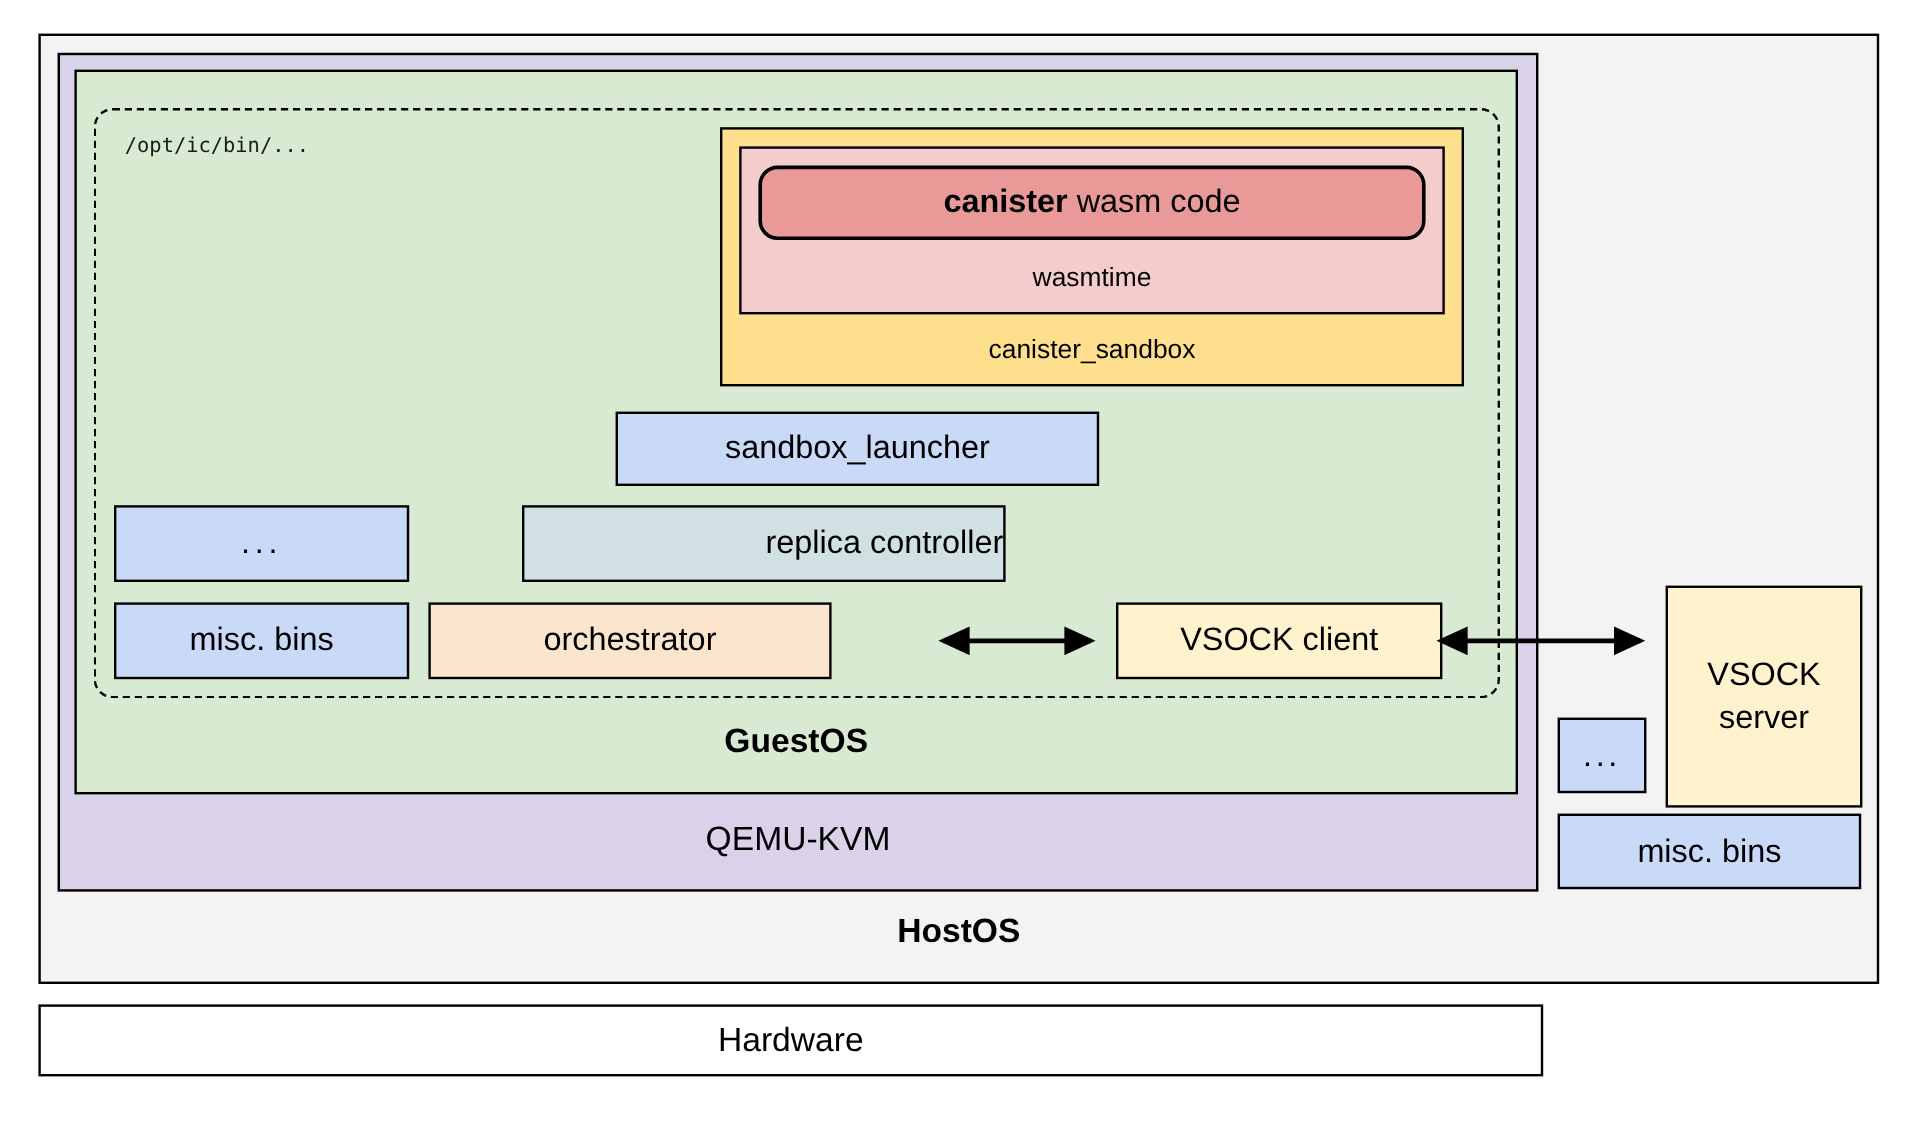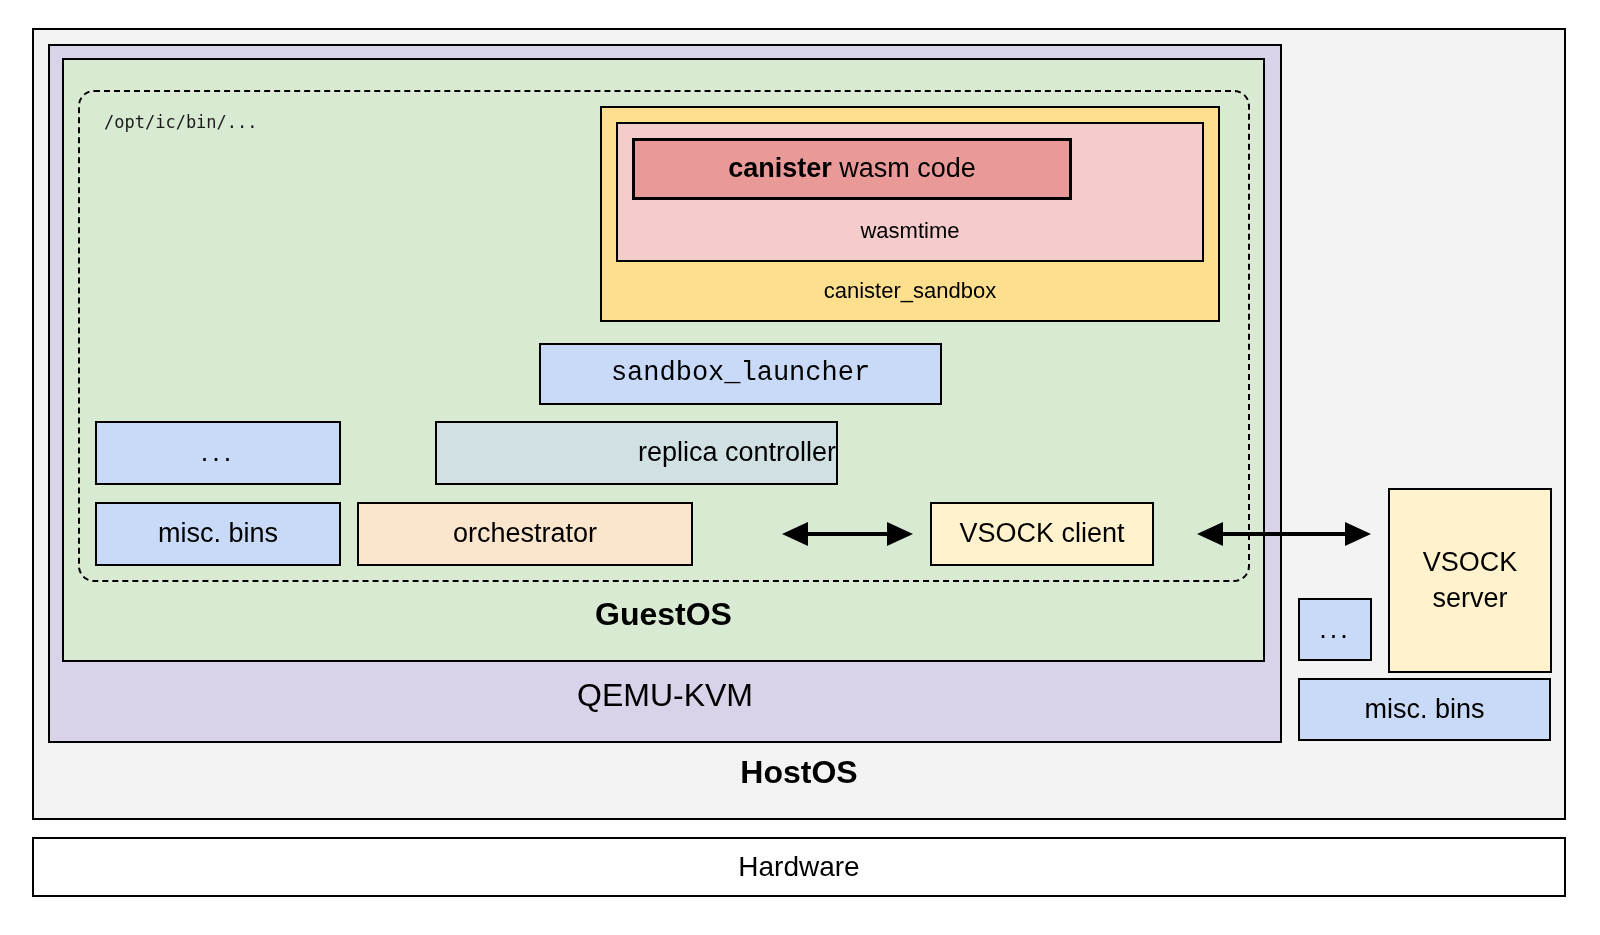--- a/index.html
+++ b/index.html
@@ -18,56 +18,56 @@
     border: 2px solid var(--border, #000);
     display: flex;
     align-items: center;
     justify-content: center;
     font-size: 27px;
     line-height: 1.3;
     text-align: center;
   }
   
   .host-os    { left: 32px;  top: 28px;  width: 1534px; height: 792px; background: var(--host-bg); }
-  .hardware   { left: 32px;  top: 837px; width: 1534px; height: 60px;  background: var(--hardware-bg); font-size: 28px; }
+  .hardware   { left: 32px;  top: 837px; width: 1254px; height: 60px;  background: var(--hardware-bg); font-size: 28px; }
   .qemu-kvm   { left: 48px;  top: 44px;  width: 1234px; height: 699px; background: var(--qemu-bg); }
   .guest-os   { left: 62px;  top: 58px;  width: 1203px; height: 604px; background: var(--guest-bg); }
   .bin-dir {
     left: 78px; top: 90px; width: 1172px; height: 492px;
     border: 2px dashed var(--border, #000);
     border-radius: 16px;
     background: transparent;
   }
   .layer-label {
     position: absolute;
     left: 0; right: 0;
     bottom: 24px;
     text-align: center;
-    font-size: 32px;
+    font-size: 28px;
   }
   .bold { font-weight: bold; }
   .path-label {
     position: absolute;
     left: 104px; top: 112px;
     font-family: "DejaVu Sans Mono", "Liberation Mono", monospace;
     font-size: 17px;
     color: #1a1a1a;
   }
   
   .canister-sandbox { left: 600px; top: 106px; width: 620px; height: 216px; background: var(--sandbox-bg); }
   .wasmtime         { left: 616px; top: 122px; width: 588px; height: 140px; background: var(--wasmtime-bg); }
-  .canister-wasm    { left: 632px; top: 138px; width: 440px; height: 62px;  background: var(--canister-bg); border-width: 3px; }
+  .canister-wasm    { left: 632px; top: 138px; width: 556px; height: 62px;  background: var(--canister-bg); border-width: 3px; border-radius: 16px; }
   .strip-label { position: absolute; left: 0; right: 0; bottom: 14px; text-align: center; font-size: 22px; }
   
-  .sandbox-launcher { left: 539px; top: 343px; width: 403px; height: 62px; background: var(--blue-bg); font-family: Liberation Mono, monospace; }
+  .sandbox-launcher { left: 513px; top: 343px; width: 403px; height: 62px; background: var(--blue-bg); }
   .dots-guest       { left: 95px;  top: 421px; width: 246px; height: 64px; background: var(--blue-bg); letter-spacing: 4px; }
   .replica-ctrl     { left: 435px; top: 421px; width: 403px; height: 64px; background: var(--replica-bg); justify-content: flex-end; }
   .miscbins-guest   { left: 95px;  top: 502px; width: 246px; height: 64px; background: var(--blue-bg); }
   .orchestrator     { left: 357px; top: 502px; width: 336px; height: 64px; background: var(--orchestrator-bg); }
-  .vsock-client     { left: 930px; top: 502px; width: 224px; height: 64px; background: var(--vsock-bg); }
+  .vsock-client     { left: 930px; top: 502px; width: 272px; height: 64px; background: var(--vsock-bg); }
   
   .vsock-server     { left: 1388px; top: 488px; width: 164px; height: 185px; background: var(--vsock-bg); padding: 0 10px; }
   .dots-host        { left: 1298px; top: 598px; width: 74px;  height: 63px; background: var(--blue-bg); letter-spacing: 3px; }
   .miscbins-host    { left: 1298px; top: 678px; width: 253px; height: 63px; background: var(--blue-bg); }
   .arrow-layer { position: absolute; left: 0; top: 0; width: 1600px; height: 935px; pointer-events: none; }
 </style>
 </head>
 <body>
 
 <div class="page">

